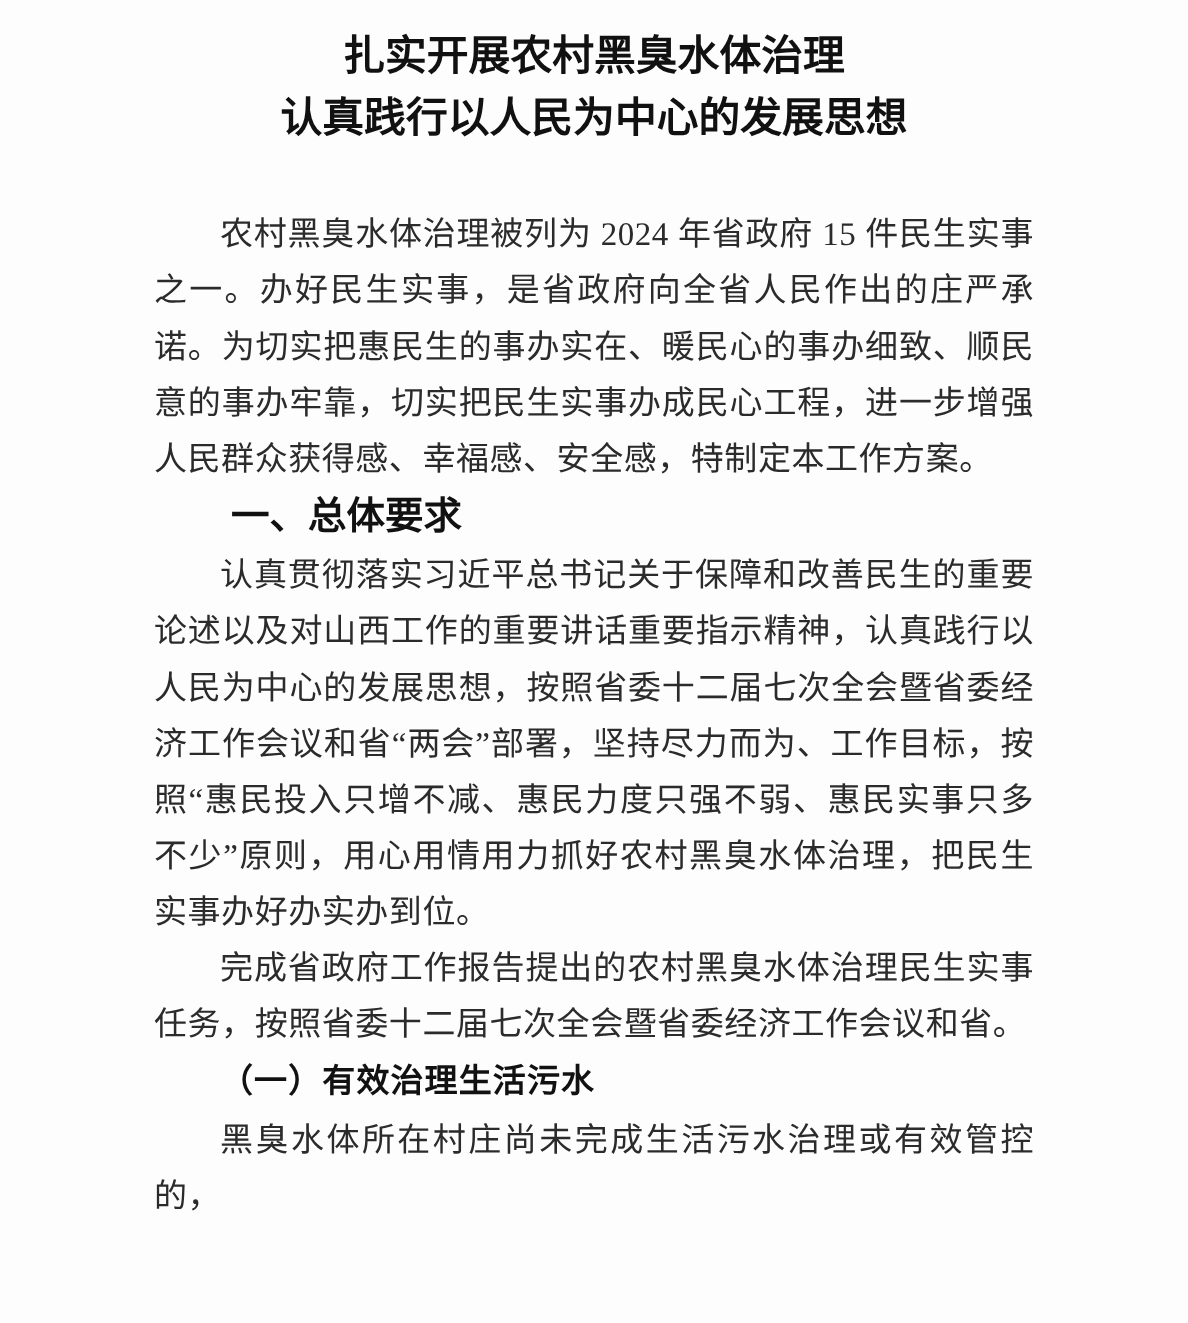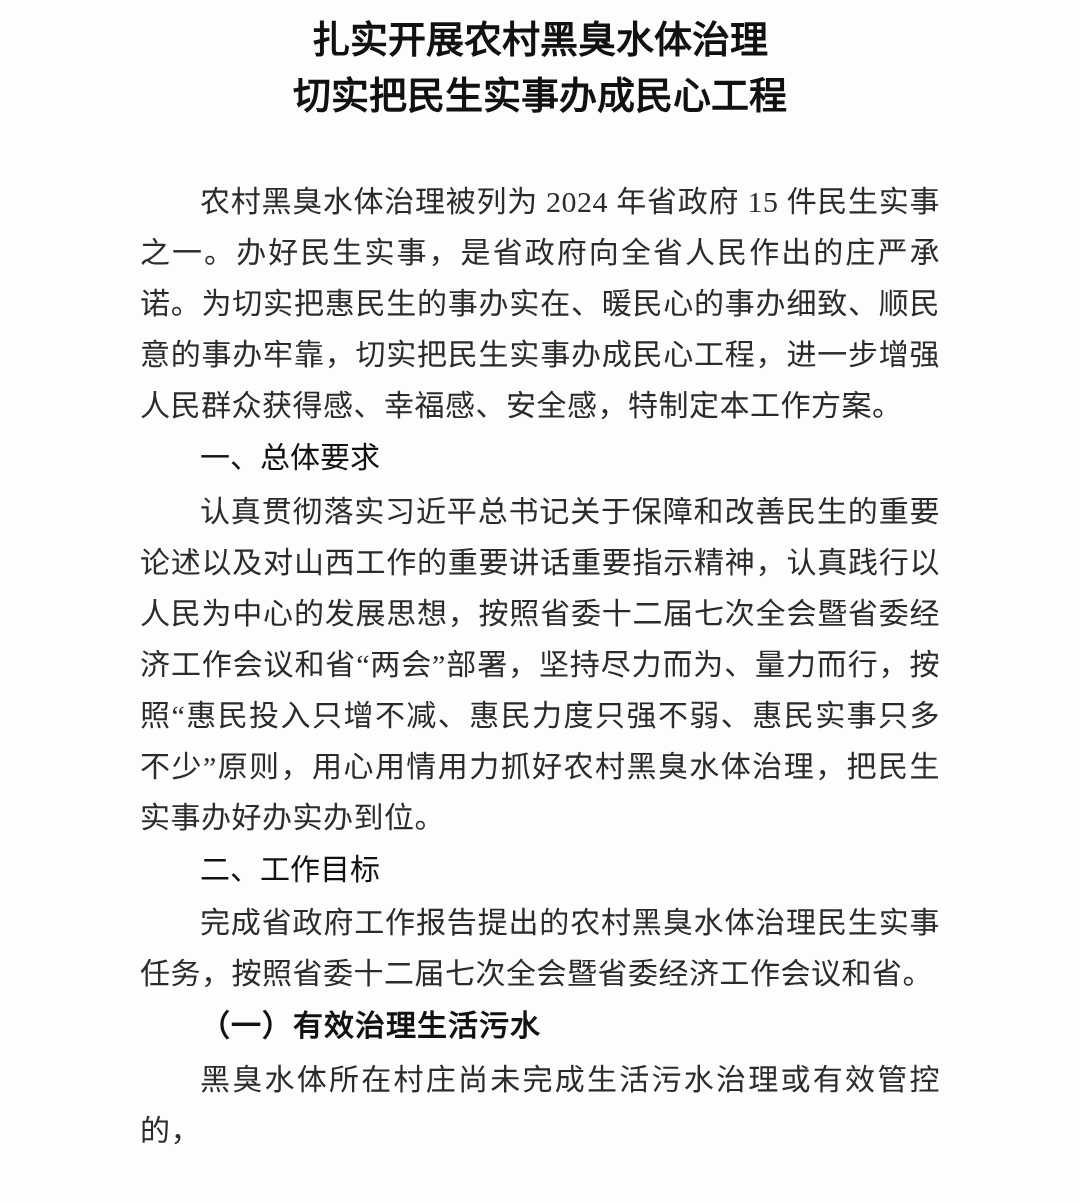--- a/index.html
+++ b/index.html
@@ -13,20 +13,21 @@
     background: var(--bg, #fdfdfd);
   }
   .page {
     box-sizing: border-box;
     width: 1080px;
     height: 1066px;
     padding: 12px 140px 0 140px;
     background: var(--bg, #fdfdfd);
     font-family: "Liberation Serif", "DejaVu Serif", serif;
     color: var(--body-ink, #2b2b2b);
+    margin-top: 12px;
   }
   .title {
     margin: 0 0 52px 0;
     font-size: 38px;
     line-height: 56px;
     font-weight: 700;
     text-align: center;
     color: var(--heading-ink, #111111);
     font-family: "Liberation Serif", "DejaVu Serif", serif;
   }
@@ -37,23 +38,23 @@
     margin: 0;
     font-size: 30px;
     line-height: 51px;
     text-align: justify;
     text-indent: 2em;
     letter-spacing: 0.5px;
     font-weight: 400;
   }
   .heading {
     margin: 0;
-    font-size: 30px;
+    font-size: 35px;
     line-height: 54.5px;
-    font-weight: 400;
+    font-weight: 700;
     font-family: "Liberation Sans", "DejaVu Sans", sans-serif;
     color: var(--heading-ink, #111111);
     text-indent: 2em;
   }
   .subheading {
     margin: 0;
     font-size: 30px;
     line-height: 54.5px;
     font-weight: 700;
     font-family: Liberation Serif, serif;
@@ -62,30 +63,29 @@
     letter-spacing: 1px;
   }
 </style>
 </head>
 <body>
 
 <div class="page">
 
   <h1 class="title">
     <span class="title-line">扎实开展农村黑臭水体治理</span>
-    <span class="title-line">切实把民生实事办成民心工程</span>
+    <span class="title-line">认真践行以人民为中心的发展思想</span>
   </h1>
 
   <p class="para">农村黑臭水体治理被列为 2024 年省政府 15 件民生实事之一。办好民生实事，是省政府向全省人民作出的庄严承诺。为切实把惠民生的事办实在、暖民心的事办细致、顺民意的事办牢靠，切实把民生实事办成民心工程，进一步增强人民群众获得感、幸福感、安全感，特制定本工作方案。</p>
 
   <h2 class="heading">一、总体要求</h2>
 
-  <p class="para">认真贯彻落实习近平总书记关于保障和改善民生的重要论述以及对山西工作的重要讲话重要指示精神，认真践行以人民为中心的发展思想，按照省委十二届七次全会暨省委经济工作会议和省“两会”部署，坚持尽力而为、量力而行，按照“惠民投入只增不减、惠民力度只强不弱、惠民实事只多不少”原则，用心用情用力抓好农村黑臭水体治理，把民生实事办好办实办到位。</p>
+  <p class="para">认真贯彻落实习近平总书记关于保障和改善民生的重要论述以及对山西工作的重要讲话重要指示精神，认真践行以人民为中心的发展思想，按照省委十二届七次全会暨省委经济工作会议和省“两会”部署，坚持尽力而为、工作目标，按照“惠民投入只增不减、惠民力度只强不弱、惠民实事只多不少”原则，用心用情用力抓好农村黑臭水体治理，把民生实事办好办实办到位。</p>
 
-  <h2 class="heading">二、工作目标</h2>
 
   <p class="para">完成省政府工作报告提出的农村黑臭水体治理民生实事任务，按照省委十二届七次全会暨省委经济工作会议和省。</p>
 
 
   <h3 class="subheading">（一）有效治理生活污水</h3>
 
   <p class="para">黑臭水体所在村庄尚未完成生活污水治理或有效管控的，</p>
 
 </div>
 

